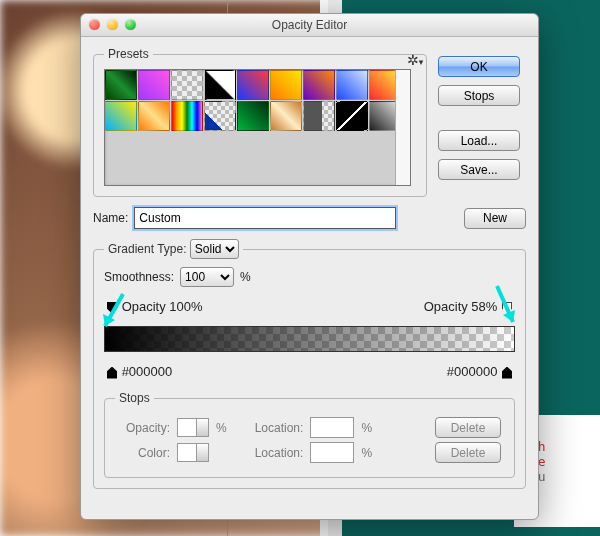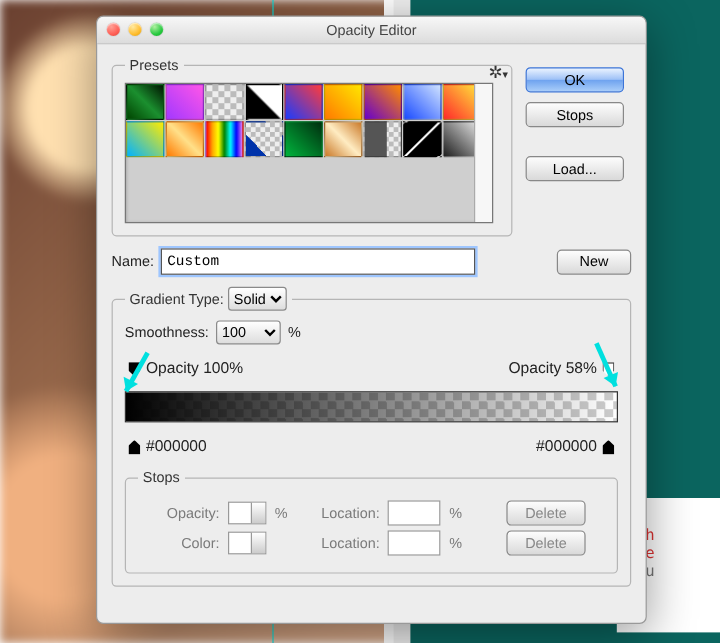--- a/index.html
+++ b/index.html
@@ -59,21 +59,21 @@
     background:
       linear-gradient(to right,#000,rgba(0,0,0,0)),
       repeating-conic-gradient(#ccc 0 25%,#fff 0 50%) 0 0/14px 14px;}
   .stoprow{display:flex;justify-content:space-between;font-size:13px;margin:12px 2px;}
   .marker{display:inline-block;width:10px;height:12px;background:#000;margin:0 1px;
     clip-path:polygon(50% 100%,100% 60%,100% 0,0 0,0 60%);vertical-align:middle;}
   .marker.up{clip-path:polygon(50% 0,100% 40%,100% 100%,0 100%,0 40%);}
   .marker.empty{background:#fff;border:1px solid #444;box-sizing:border-box;}
   .miniinput{width:38px;height:17px;border:1px solid #999;background:#fff;font-size:11px;}
   .stops fieldset{margin:6px 0 0;}
-  .stops .row{gap:7px;color:#7a7a7a;margin:4px 16px;}
+  .stops .row{gap:7px;color:#7a7a7a;margin:4px 3px;}
   .stops button.aqua{color:#888;}
   .arrow{position:absolute;width:30px;height:40px;pointer-events:none;}
   .arrow svg{overflow:visible;}
   .colorwell{width:30px;height:17px;border:1px solid #999;background:#fff;display:inline-flex;}
   .colorwell .dd{width:11px;border-left:1px solid #999;background:linear-gradient(#fff,#ccc);}
 </style>
 </head>
 <body>
 
 <div class="bg"></div>
@@ -99,20 +99,21 @@
 
   <div class="body">
 
     <span class="gear">✲<span style="font-size:9px">▾</span></span>
 
     <div class="btncol">
       <button class="aqua def">OK</button>
       <button class="aqua">Stops</button>
       <div style="height:8px"></div>
       <button class="aqua">Load...</button>
+      <button class="aqua">Save...</button>
     </div>
 
     <fieldset style="width:312px">
       <legend>Presets</legend>
       <div class="presets-box">
         <div class="sw-grid" id="swgrid">
             <div class="sw" style="background: linear-gradient(45deg, rgb(0, 68, 0), rgb(27, 143, 47) 50%, rgb(0, 20, 0));"></div>
             <div class="sw" style="background: linear-gradient(45deg, rgb(163, 56, 255), rgb(255, 86, 232));"></div>
             <div class="sw" style="background: repeating-conic-gradient(rgb(187, 187, 187) 0deg, rgb(187, 187, 187) 25%, rgb(238, 238, 238) 0deg, rgb(238, 238, 238) 50%) 0px 0px / 10px 10px;"></div>
             <div class="sw" style="background: linear-gradient(45deg, rgb(0, 0, 0) 0%, rgb(0, 0, 0) 48%, rgb(255, 255, 255) 52%, rgb(255, 255, 255) 100%);"></div>
@@ -130,21 +131,21 @@
             <div class="sw" style="background: linear-gradient(90deg, rgb(85, 85, 85), rgb(85, 85, 85) 60%, transparent 60%), repeating-conic-gradient(rgb(187, 187, 187) 0deg, rgb(187, 187, 187) 25%, rgb(238, 238, 238) 0deg, rgb(238, 238, 238) 50%) 0px 0px / 8px 8px;"></div>
             <div class="sw" style="background: linear-gradient(135deg, rgb(0, 0, 0) 0px, rgb(0, 0, 0) 48%, rgb(255, 255, 255) 48%, rgb(255, 255, 255) 52%, rgb(0, 0, 0) 52%);"></div>
             <div class="sw" style="background: linear-gradient(45deg, rgb(32, 32, 32), rgb(232, 232, 232));"></div>
           </div>
         <div class="sb"></div>
       </div>
     </fieldset>
 
     <div class="row" style="margin:6px 0 10px">
       <span>Name:</span>
-      <input class="namefield" style="width: 252px; font-family: Liberation Mono, monospace;" value="Custom">
+      <input class="namefield" style="width: 252px;" value="Custom">
       <span style="flex:1"></span>
       <button class="aqua" style="width:62px">New</button>
     </div>
 
     <fieldset class="gradfield">
       <legend>
         <span>Gradient Type:</span>
         <select class="mac">
           <option>Solid</option>
         </select>

